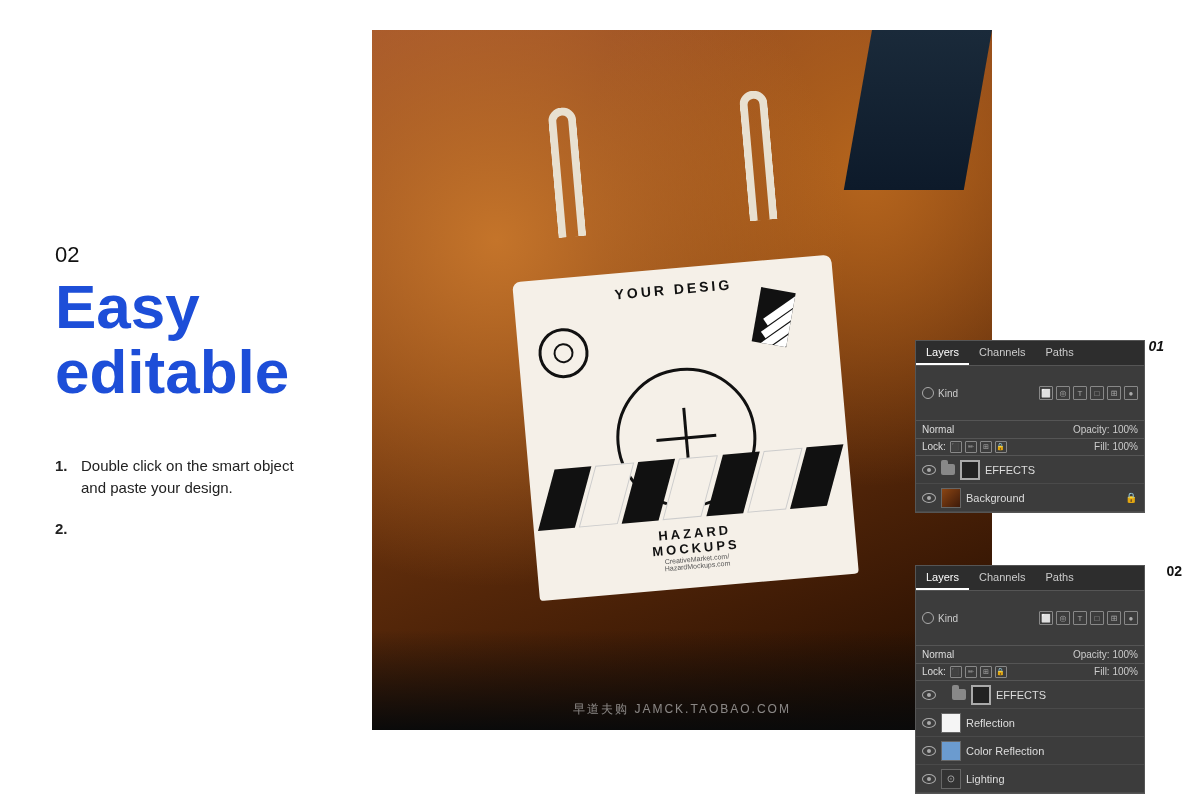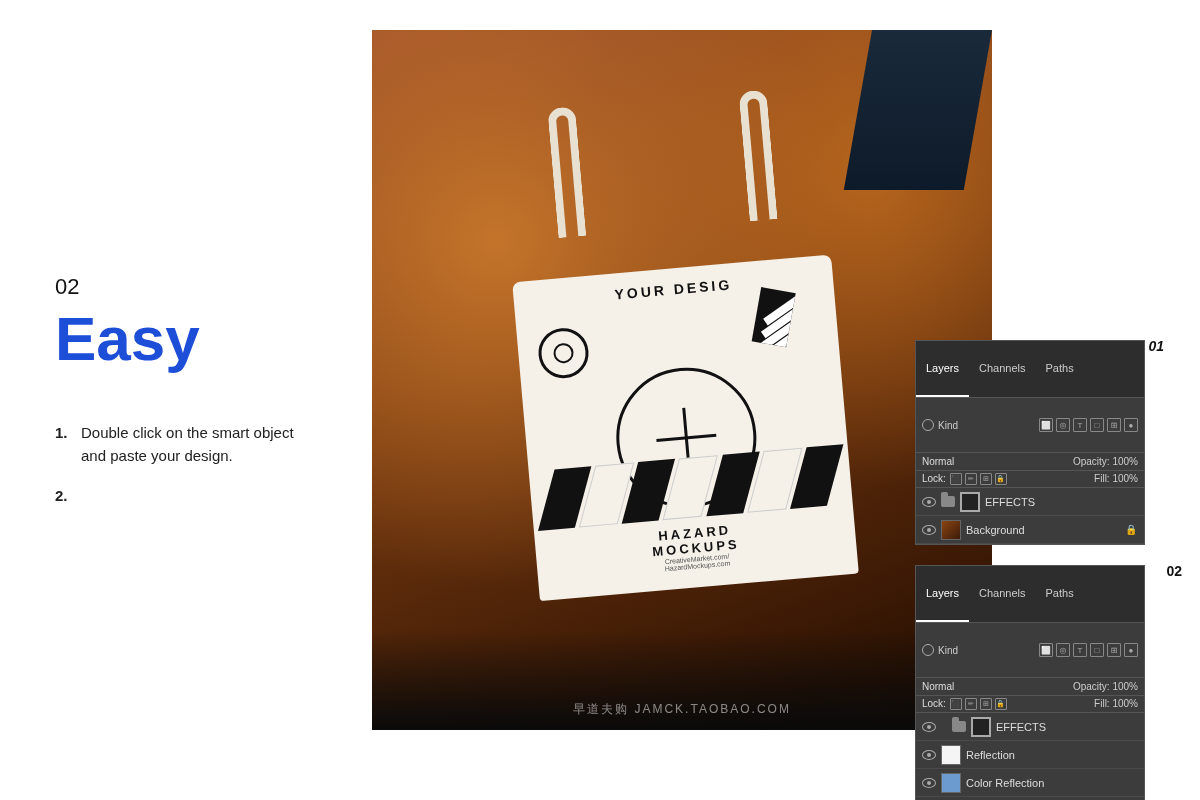--- a/index.html
+++ b/index.html
@@ -323,21 +323,21 @@
     }
 
     .layers-tabs {
       display: flex;
       background: #2d2d2d;
       border-bottom: 1px solid #555;
       padding: 0;
     }
 
     .layers-tab {
-      padding: 21px 10px;
+      padding: 5px 10px;
       font-size: 11px;
       color: #ccc;
       cursor: pointer;
     }
 
     .layers-tab.active {
       color: #fff;
       border-bottom: 2px solid #fff;
     }
 
@@ -526,20 +526,21 @@
       border: 1px solid #666;
     }
   </style>
 </head>
 <body>
 
 <div class="left-panel">
   <div class="step-number">02</div>
   <div class="main-title">
     <span>Easy</span><br>
+    <span>editable</span>
   </div>
   <ol class="instructions">
     <li>
       <span class="num">1.</span>
       <span class="text">Double click on the smart object and paste your design.</span>
     </li>
     <li>
       <span class="num">2.</span>
     </li>
   </ol>

